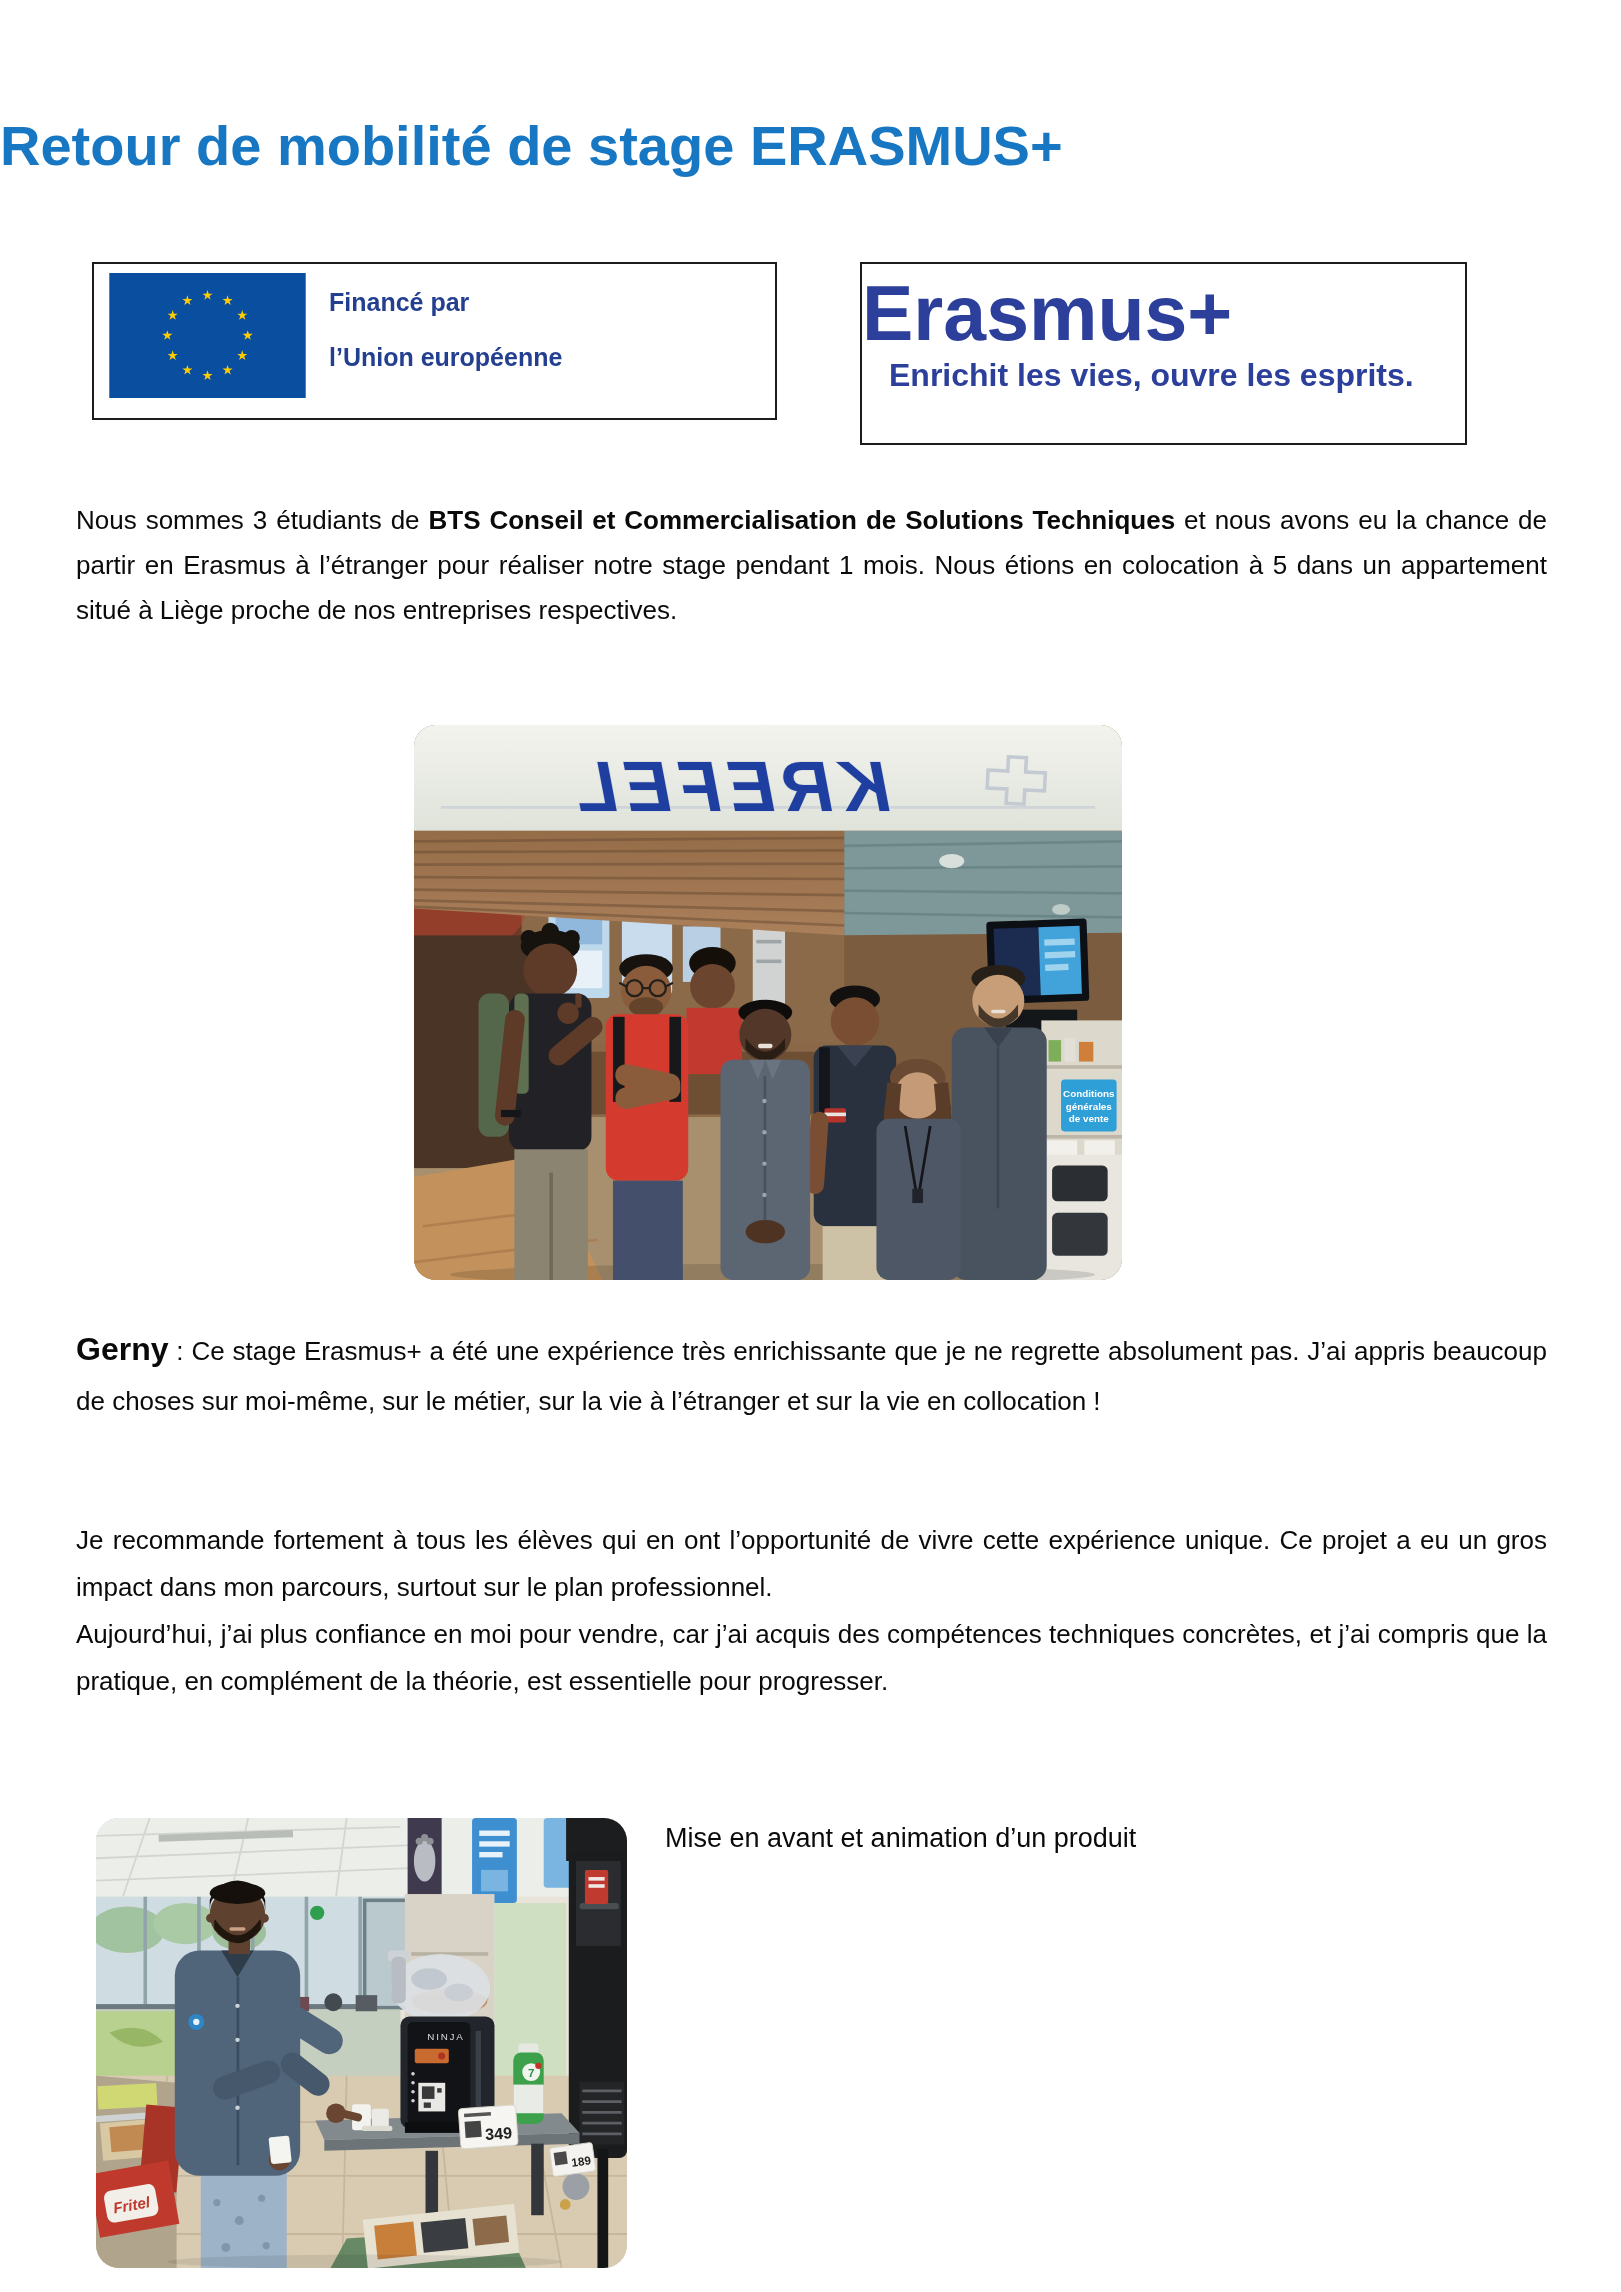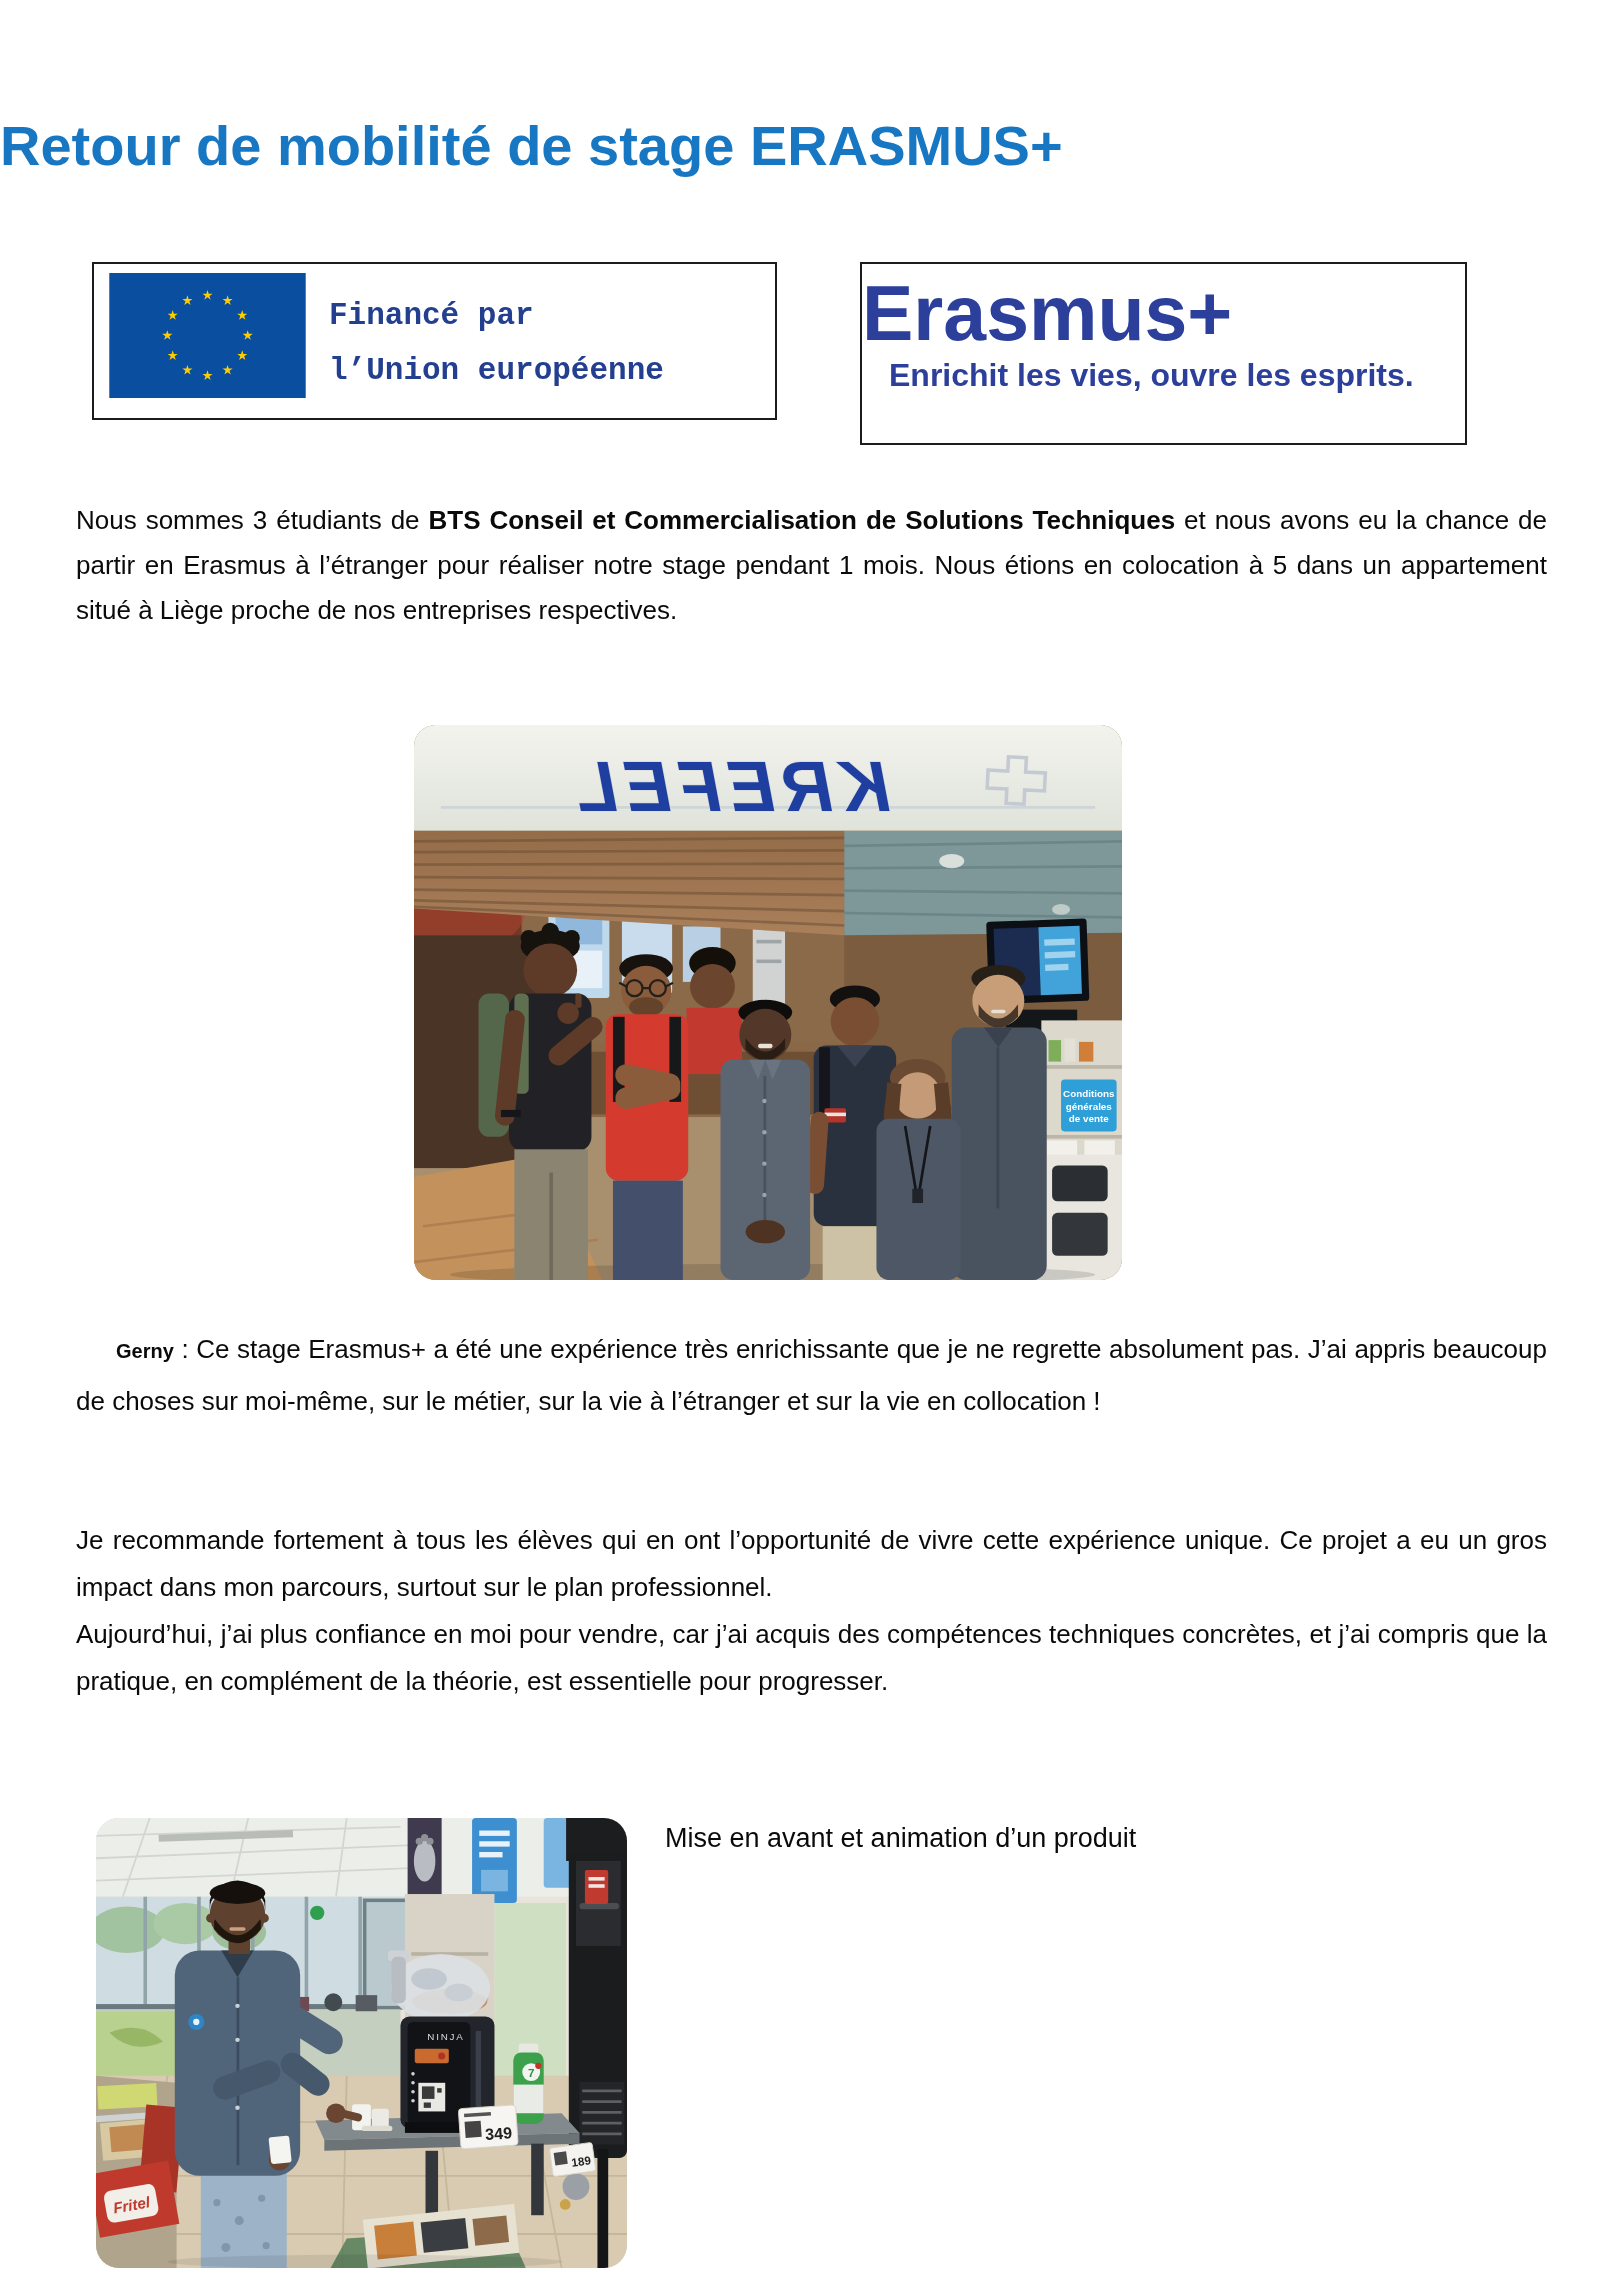--- a/index.html
+++ b/index.html
@@ -8,30 +8,30 @@
   }
   *{box-sizing:border-box;}
   body{margin:0;background:#fff;}
   .page{position:relative;width:1622px;height:2293px;background:#fff;overflow:hidden;
         font-family:"Liberation Sans","DejaVu Sans",sans-serif;color:#0a0a0a;}
   .title{position:absolute;top:113px;left:0;width:100%;margin:0;
          font-size:56px;font-weight:bold;color:var(--title-blue);}
   .eu-box{position:absolute;left:92px;top:262px;width:685px;height:158px;
           border:2.7px solid #1c1c1c;background:#fff;}
   .eu-flag{position:absolute;left:15px;top:9px;width:197px;height:125px;}
-  .eu-text{position:absolute;left:235px;top:24px;font-size:31px;font-weight:bold;
-           color:var(--eu-text);line-height:55px;white-space:nowrap;font-family:Liberation Mono, monospace;}
+  .eu-text{position:absolute;left:235px;top:11px;font-size:25px;font-weight:bold;
+           color:var(--eu-text);line-height:55px;white-space:nowrap;}
   .er-box{position:absolute;left:860px;top:262px;width:607px;height:183px;
           border:2.7px solid #1c1c1c;background:#fff;padding:7.2px 18px 0 0;}
   .er-name{font-size:77px;font-weight:bold;color:var(--erasmus-blue);line-height:84px;}
   .er-tag{font-size:32px;font-weight:bold;color:var(--erasmus-blue);margin-top:1.8px;padding-left:27px;}
   .bodytxt{position:absolute;left:76px;width:1471px;font-size:26px;text-align:justify;margin:0;}
   .intro{top:498px;line-height:45px;}
   .gerny{top:1324px;line-height:50px;}
-  .gerny b{font-size:20px;margin-left:40px;}
+  .gerny b{font-size:32px;}
   .recommend{top:1517px;line-height:47px;}
   .photo{position:absolute;overflow:hidden;background:#d8d2c6;}
   .photo1{left:414px;top:725px;width:708px;height:555px;border-radius:21.5px;}
   .photo2{left:96px;top:1818px;width:531px;height:450px;border-radius:23px;}
   .caption{position:absolute;left:665px;top:1823px;font-size:27px;}
   .photo svg{display:block;width:100%;height:100%;}
 </style>
 </head>
 <body>
 

